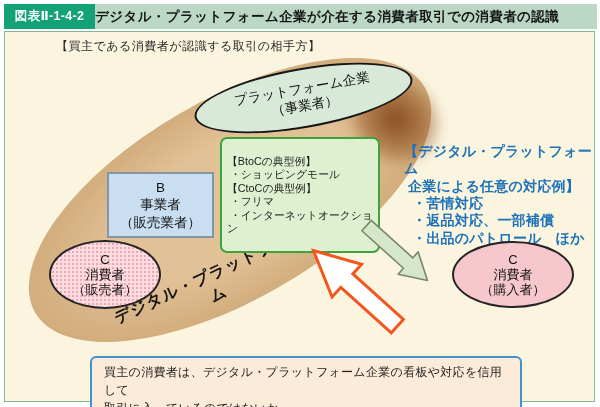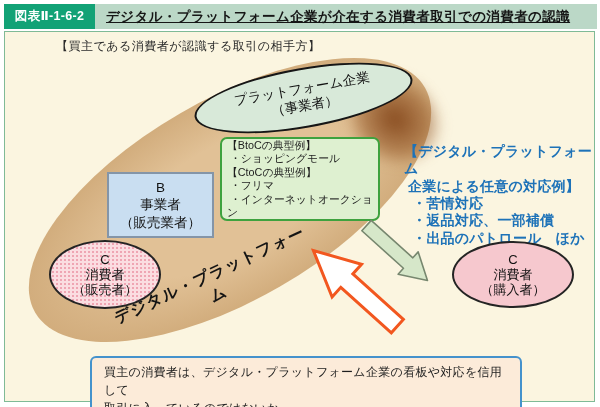--- a/index.html
+++ b/index.html
@@ -12,21 +12,21 @@
   .pre{white-space:pre-wrap;}
 
   
   .hdr{position:absolute;left:4px;top:4px;right:3px;height:25px;display:flex;}
   .hdr-badge{
     width:91px;background:#12a276;color:#ffffff;font-weight:700;font-size:12.5px;
     display:flex;align-items:center;justify-content:center;letter-spacing:.3px;flex:none;
   }
   .hdr-title{
     flex:1;background:#bbd8c7;color:#161616;font-weight:700;font-size:13.5px;
-    display:flex;align-items:center;padding-left:11px;letter-spacing:.4px;text-decoration:underline;
+    display:flex;align-items:center;padding-left:0;letter-spacing:.4px;
   }
 
   
   .frame{
     position:absolute;left:4px;top:31px;width:591px;height:371px;
     background:#fbf5e0;border:1.5px solid #7fba96;box-sizing:border-box;
   }
   .caption{position:absolute;left:36px;top:38px;font-size:12px;color:#2a2a2a;letter-spacing:.5px;margin-left:20px;}
 
   
@@ -52,21 +52,21 @@
     position:absolute;left:193px;top:68px;width:221px;height:60px;border-radius:50%;
     transform:rotate(-10deg);background:#d8e9d9;border:2px solid #161616;box-sizing:border-box;
     display:flex;align-items:center;justify-content:center;text-align:center;
     font-size:13.5px;line-height:1.25;color:#111;font-weight:500;
   }
 
   
   .examples-box{
     position:absolute;left:220px;top:137px;width:160px;box-sizing:border-box;
     background:#def0d0;border:2px solid #3ea23e;border-radius:7px;
-    padding:0 5px;font-size:10.8px;line-height:1.24;color:#1d1d1d;
+    padding:16px 5px;font-size:10.8px;line-height:1.24;color:#1d1d1d;
   }
 
   
   .business-box{
     position:absolute;left:107px;top:172px;width:107px;height:66px;box-sizing:border-box;
     background:#c9def1;border:2px solid #8495a8;
     display:flex;align-items:center;justify-content:center;text-align:center;
     font-size:13.5px;line-height:1.3;color:#111;
   }
 
@@ -102,21 +102,21 @@
     background:#fcebd9;border:2px solid #4492cc;border-radius:6px;
     padding:5px 12px;font-size:12px;line-height:1.5;color:#1d1d1d;letter-spacing:.3px;
   }
 </style>
 </head>
 <body>
 
 <div class="canvas">
 
   <div class="hdr">
-    <div class="hdr-badge">図表Ⅱ-1-6-2</div>
+    <div class="hdr-badge">図表Ⅱ-1-4-2</div>
     <div class="hdr-title">デジタル・プラットフォーム企業が介在する消費者取引での消費者の認識</div>
   </div>
 
   <div class="frame"></div>
 
   <div class="caption">【買主である消費者が認識する取引の相手方】</div>
 
   <div class="tan-ellipse"></div>
   <div class="tan-shadow"></div>
 

